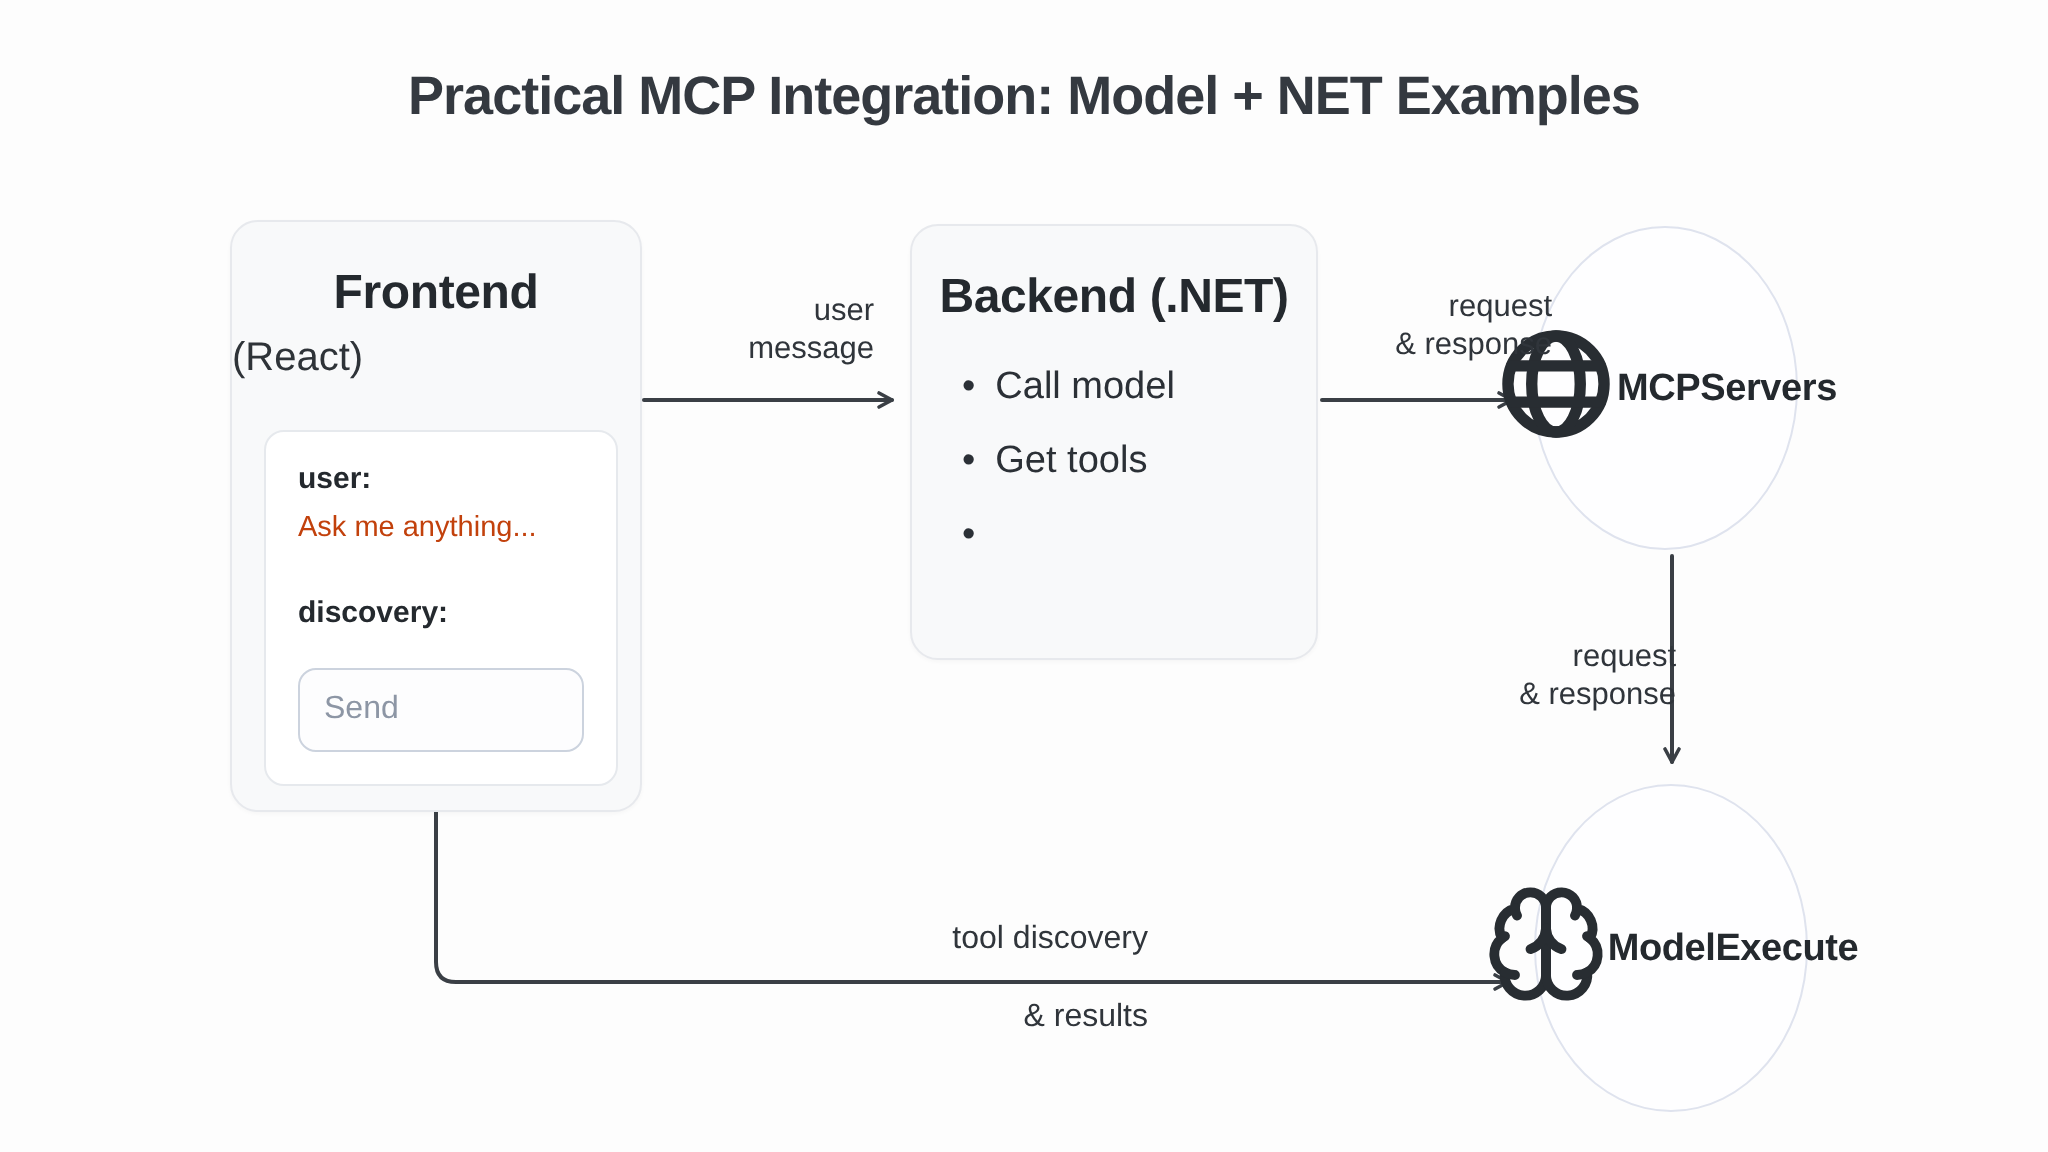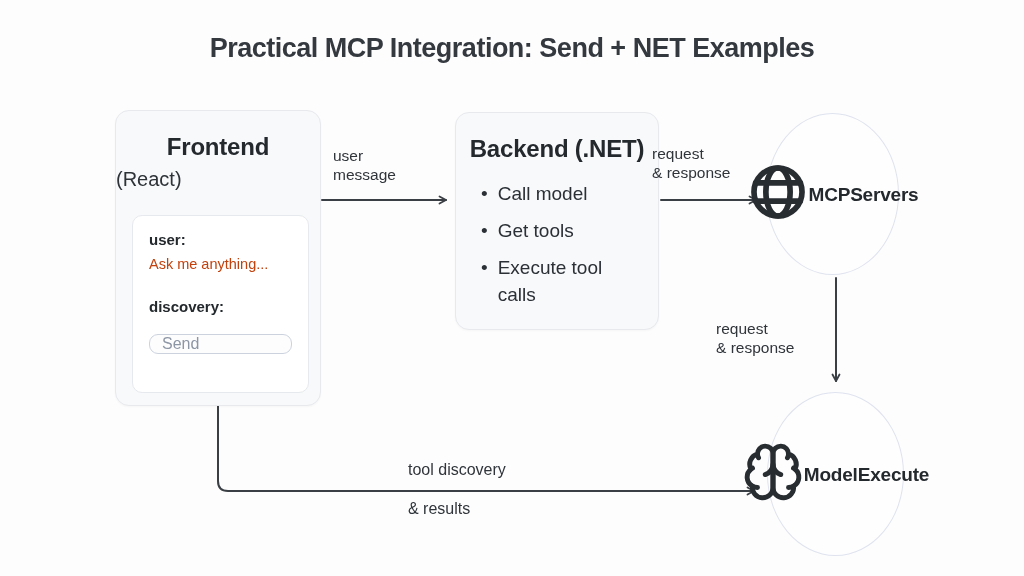--- a/index.html
+++ b/index.html
@@ -34,21 +34,21 @@
   .chat-card {
     position:absolute; left:16px; top:104px; width:177px; height:178px;
     background:#ffffff; border:1px solid #e6e9ed; border-radius:10px;
     box-sizing:border-box;
   }
   .chat-label { position:absolute; left:16px; font-weight:bold; font-size:15px; color:#24292e; }
   .chat-label.user { top:15px; }
   .chat-label.assistant { top:82px; }
   .chat-text { position:absolute; left:16px; top:40px; font-size:14.5px; color:#c2410c; }
   .send-input {
-    position:absolute; left:16px; top:118px; width:143px; height:20px;
+    position:absolute; left:16px; top:118px; width:143px; height:42px;
     box-sizing:border-box; background:#fdfdfe;
     border:1px solid #ccd3de; border-radius:9px;
     padding:0 12px; font-family:"Liberation Sans", sans-serif;
     font-size:16px; color:#50586a; outline:none;
   }
   .send-input::placeholder { color:#8d96a5; opacity:1; }
 
   .bullet-list { list-style:none; margin:17px 0 0 0; padding:0 0 0 25px; }
   .bullet-list li { display:flex; font-size:19px; line-height:27px; margin-bottom:10px; color:#2b3036; }
   .bullet { margin-right:10px; }
@@ -59,33 +59,33 @@
     border:1px solid #dfe3ee; border-radius:50%;
     display:flex; flex-direction:row; align-items:center; justify-content:center;
     box-sizing:border-box; text-align:center;
   }
   .mcp   { left:766px; top:113px; width:133px; height:162px; }
   .model { left:767px; top:392px; width:137px; height:164px; }
   .node .icon { display:block; height:62px; color:#282d32; margin-bottom:5px; }
   .node .icon svg { width:62px; height:62px; display:block; }
   .node-line { font-weight:bold; font-size:19px; line-height:27px; color:#24292e; letter-spacing:-0.2px; }
 
-  .edge-label { position:absolute; text-align:left; font-size:15.5px; line-height:18.5px; color:#30353b; }
+  .edge-label { position:absolute; text-align:right; font-size:15.5px; line-height:18.5px; color:#30353b; }
   .lbl-user { left:333px; top:147px; width:104px; }
   .lbl-req1 { left:652px; top:145px; width:124px; }
   .lbl-req2 { left:716px; top:320px; width:122px; }
   .lbl-tool1 { left:408px; top:461px; width:166px; font-size:16px; }
   .lbl-tool2 { left:408px; top:500px; width:166px; font-size:16px; }
 </style>
 </head>
 <body>
 
 <div class="canvas">
 
-  <div class="title">Practical MCP Integration: Send + NET Examples</div>
+  <div class="title">Practical MCP Integration: Model + NET Examples</div>
 
   <svg class="edges" width="1024" height="576" viewBox="0 0 1024 576">
     <defs>
       <marker id="ah" viewBox="0 0 12 12" markerWidth="12" markerHeight="12" refX="8.5" refY="6" orient="auto" markerUnits="userSpaceOnUse">
         <path d="M2,2.5 L8.5,6 L2,9.5" fill="none" stroke="#3a3f45" stroke-width="1.8" stroke-linecap="round" stroke-linejoin="round"></path>
       </marker>
     </defs>
     <g fill="none" stroke="#3a3f45" stroke-width="2" stroke-linecap="round">
       <path d="M322,200 H446" marker-end="url(#ah)"></path>
       <path d="M661,200 H756" marker-end="url(#ah)"></path>
@@ -111,21 +111,20 @@
       <li>
         <span class="bullet">•</span>
         <span class="bullet-text">Call model</span>
       </li>
       <li>
         <span class="bullet">•</span>
         <span class="bullet-text">Get tools</span>
       </li>
       <li>
         <span class="bullet">•</span>
-        <span class="bullet-text">Execute tool calls</span>
       </li>
     </ul>
   </section>
 
   <div class="node mcp">
     <span class="icon">
       <svg viewBox="0 0 24 24" fill="none" stroke="currentColor" stroke-width="2.2" stroke-linecap="round" stroke-linejoin="round">
         <circle cx="12" cy="12" r="9.3"></circle>
         <ellipse cx="12" cy="12" rx="4.7" ry="9.3"></ellipse>
         <path d="M3.4 8.5h17.2"></path>

